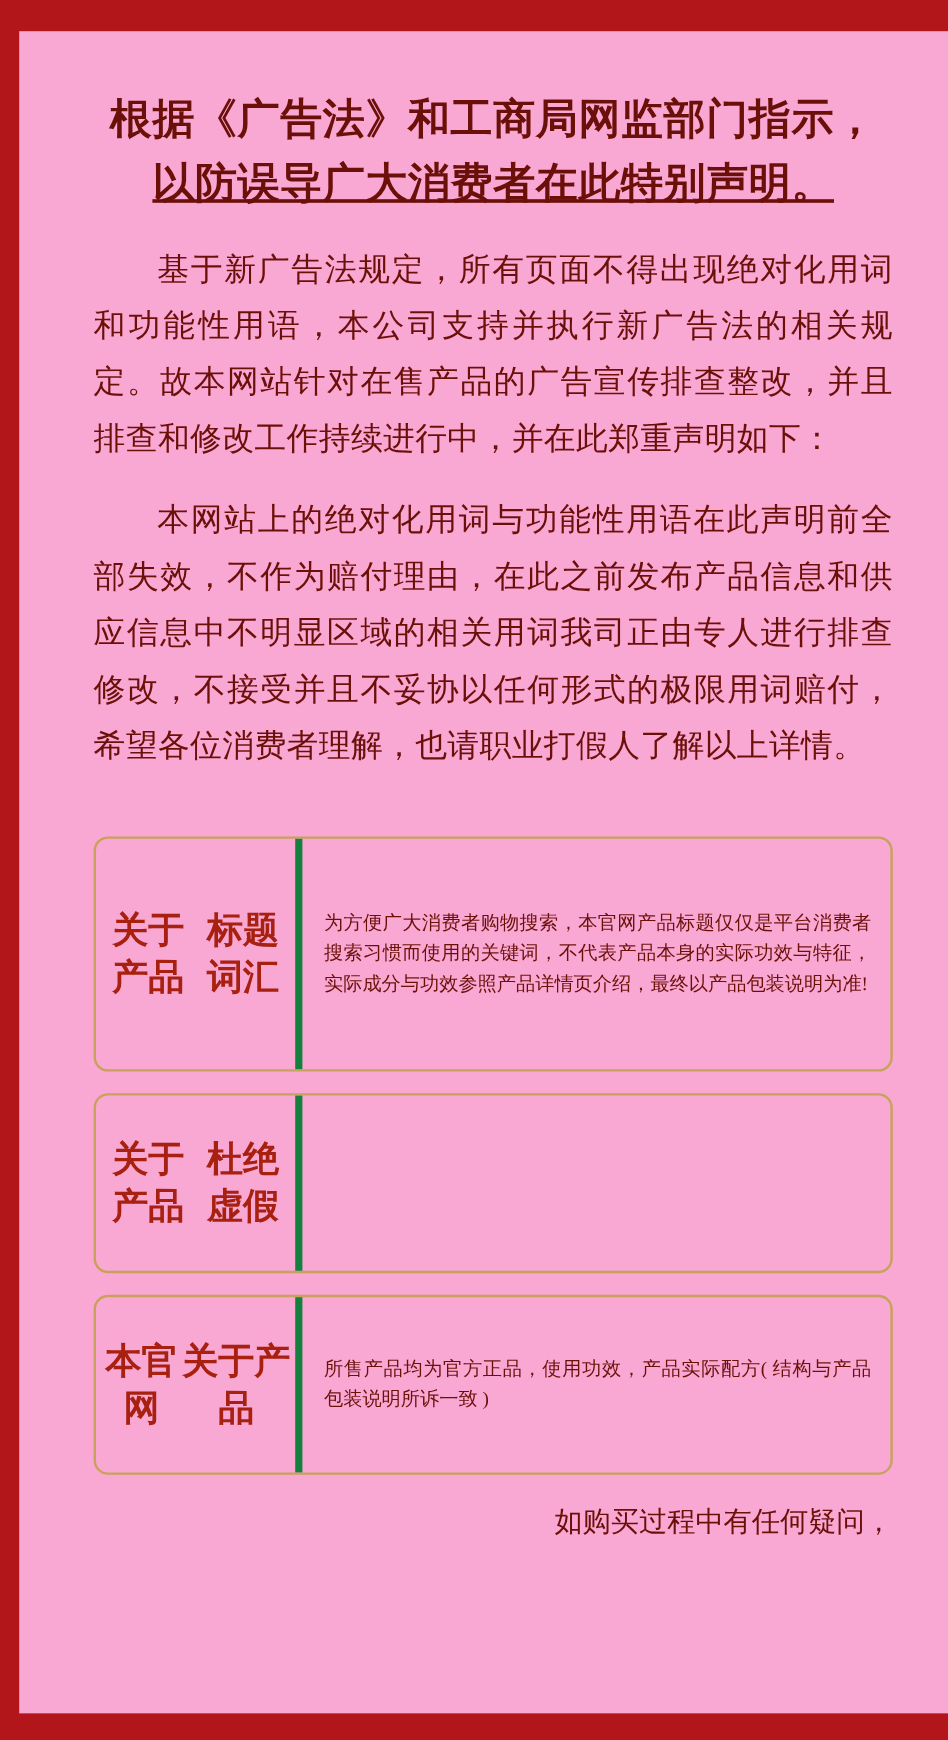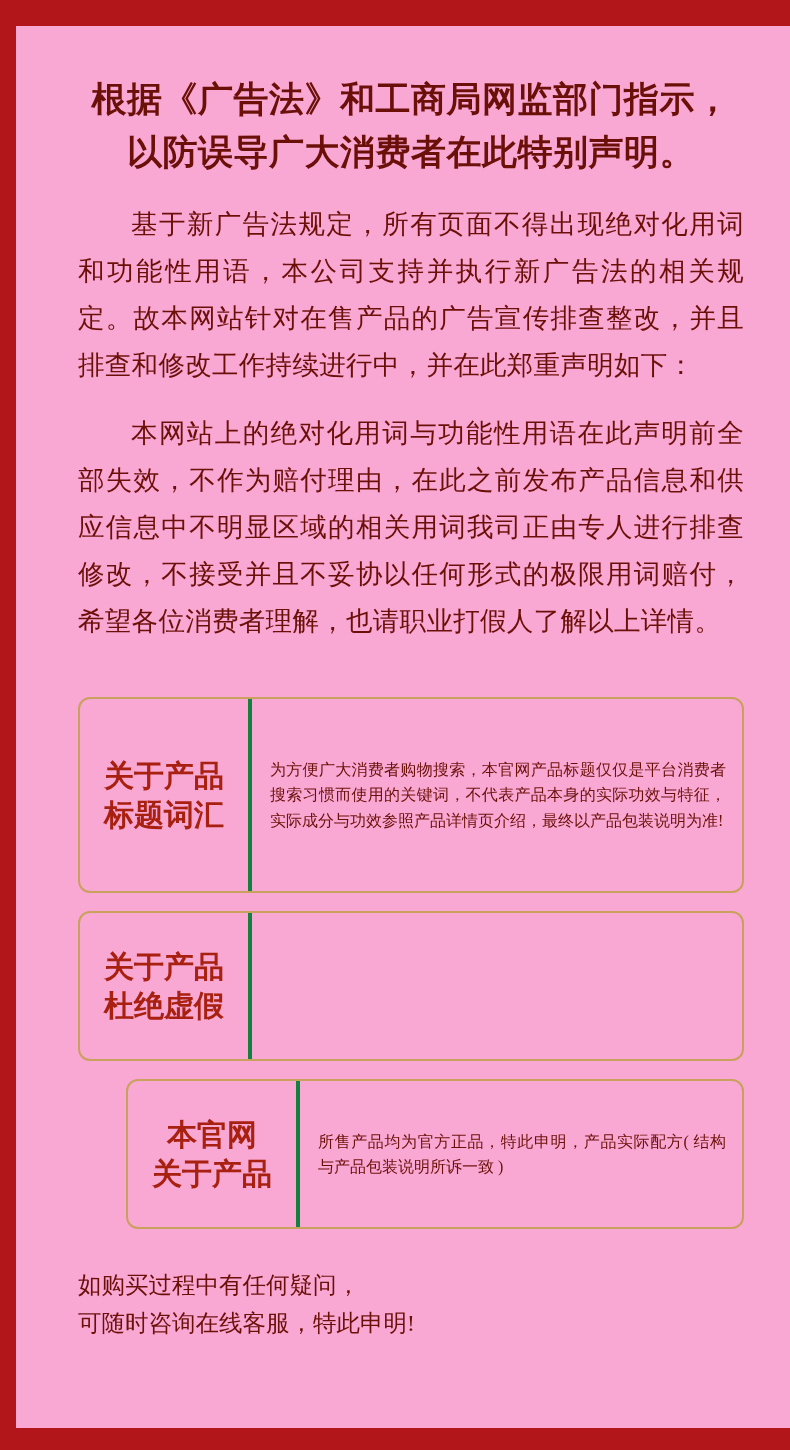--- a/index.html
+++ b/index.html
@@ -51,20 +51,21 @@
     padding-top: 48px;
     text-align: center;
     color: #6b1008;
     font-size: 35px;
     font-weight: bold;
     line-height: 1.5;
     letter-spacing: 0.5px;
   }
   .headline .line2 {
     display: block;
+    text-decoration: underline;
   }
   .body-para {
     margin: 0;
     color: #6b1008;
     font-size: 26.5px;
     line-height: 1.78;
     text-align: justify;
     text-indent: 2em;
     letter-spacing: 0.3px;
   }
@@ -80,50 +81,49 @@
     box-sizing: border-box;
     display: flex;
     align-items: stretch;
     margin-bottom: 18px;
     min-height: 110px;
     background: transparent;
   }
   .card-title {
     flex: 0 0 172px;
     display: flex;
-    flex-direction: column;
     align-items: center;
     justify-content: center;
     color: #a8200f;
     font-size: 30px;
     font-weight: bold;
     line-height: 1.32;
-    border-right: 4px solid #15803d;
+    border-right: 6px solid #15803d;
     padding: 14px 4px;
     box-sizing: border-box;
     text-align: center;
   }
   .card-body {
     flex: 1 1 auto;
     padding: 16px 16px 16px 18px;
     color: #6b1008;
     font-size: 16px;
     line-height: 1.62;
     text-align: justify;
     display: flex;
     align-items: center;
     box-sizing: border-box;
   }
   .card-1 { min-height: 196px; }
   .card-2 { min-height: 150px; }
-  .card-3 { min-height: 150px; margin-left: 48px; }
+  .card-3 { min-height: 150px; }
 
   .footer {
-    margin-top: 38px;
-    text-align: left;
+    margin-top: 22px;
+    text-align: right;
     color: #6b1008;
     font-size: 23.5px;
     line-height: 1.6;
   }
   .footer .f-line { display: block; }
 </style>
 </head>
 <body>
 
 <div id="page">
@@ -155,27 +155,26 @@
           <span>关于产品</span>
           <span>杜绝虚假</span>
         </div>
       </div>
 
       <div class="card card-3">
         <div class="card-title">
           <span>本官网</span>
           <span>关于产品</span>
         </div>
-        <div class="card-body">所售产品均为官方正品，特此申明，产品实际配方( 结构与产品包装说明所诉一致 )</div>
+        <div class="card-body">所售产品均为官方正品，使用功效，产品实际配方( 结构与产品包装说明所诉一致 )</div>
       </div>
 
     </div>
 
     <div class="footer">
       <span class="f-line">如购买过程中有任何疑问，</span>
-      <span class="f-line">可随时咨询在线客服，特此申明!</span>
     </div>
 
   </div>
 
   <div class="band-bottom"></div>
 
 </div>
 
 </body></html>

